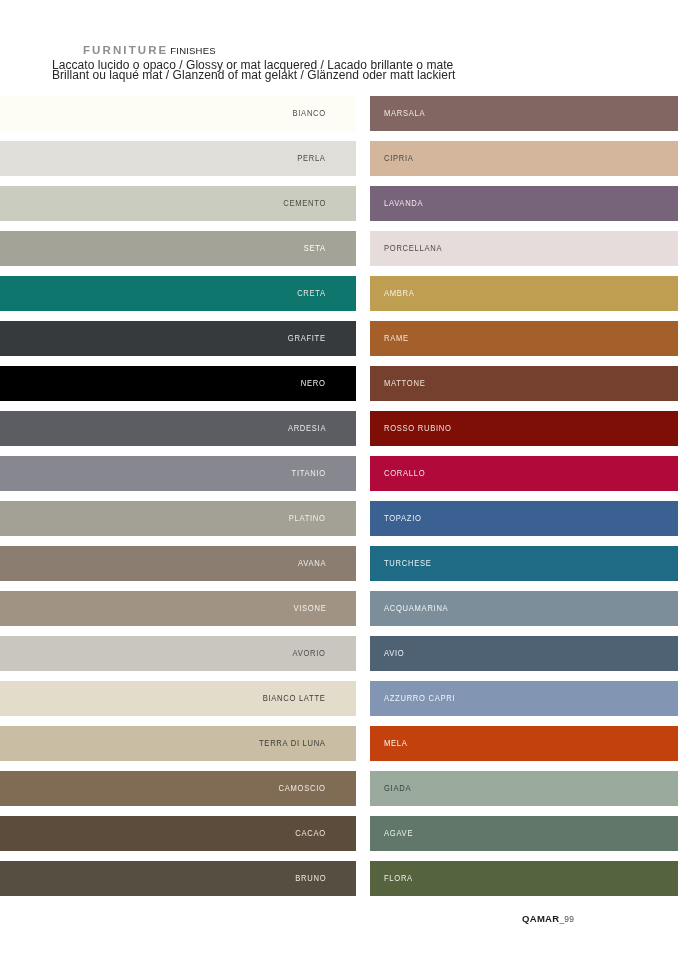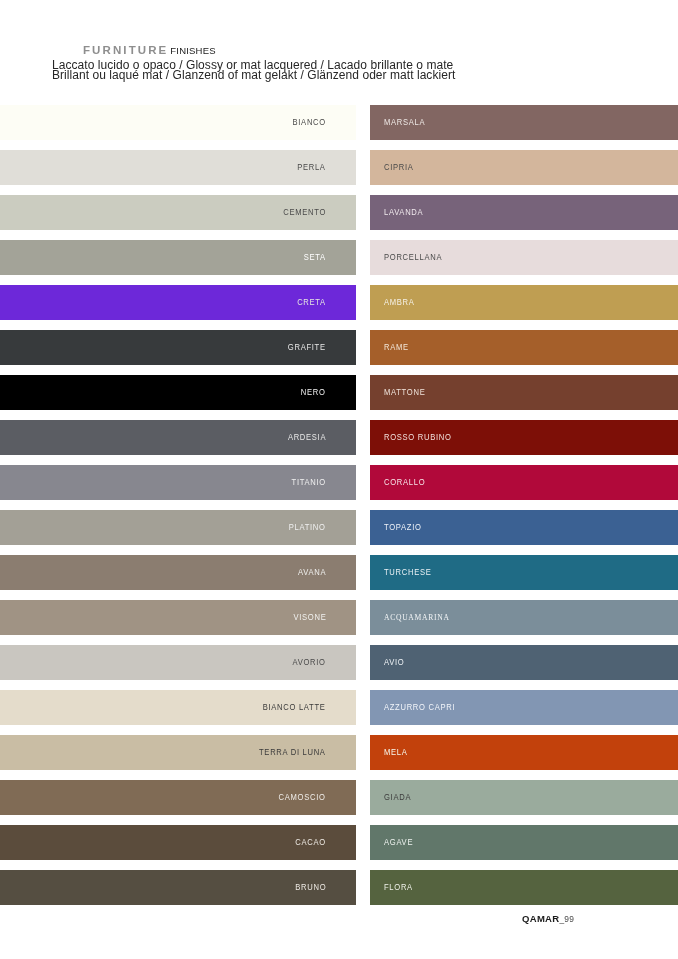--- a/index.html
+++ b/index.html
@@ -67,21 +67,21 @@
   }
 
   .swatch-row {
     position: relative;
     width: 678px;
     height: 45px;
   }
 
   .swatch {
     position: absolute;
-    top: 9px;
+    top: 0;
     height: 35px;
     display: flex;
     align-items: center;
   }
 
   .swatch-left {
     left: 0;
     width: 356px;
     justify-content: flex-end;
     padding-right: 30px;
@@ -168,21 +168,21 @@
       </div>
       <div class="swatch-row">
         <div class="swatch swatch-left" style="background: rgb(163, 163, 152);">
           <span class="swatch-label" style="color: rgb(255, 255, 255);">SETA</span>
         </div>
         <div class="swatch swatch-right" style="background: rgb(231, 220, 220);">
           <span class="swatch-label" style="color: rgb(74, 74, 74);">PORCELLANA</span>
         </div>
       </div>
       <div class="swatch-row">
-        <div class="swatch swatch-left" style="background: #6d28d9;">
+        <div class="swatch swatch-left" style="background: #0f766e;">
           <span class="swatch-label" style="color: rgb(230, 230, 226);">CRETA</span>
         </div>
         <div class="swatch swatch-right" style="background: rgb(191, 158, 82);">
           <span class="swatch-label" style="color: rgb(245, 241, 230);">AMBRA</span>
         </div>
       </div>
       <div class="swatch-row">
         <div class="swatch swatch-left" style="background: rgb(55, 58, 60);">
           <span class="swatch-label" style="color: rgb(232, 232, 232);">GRAFITE</span>
         </div>
@@ -227,21 +227,21 @@
           <span class="swatch-label" style="color: rgb(240, 240, 238);">AVANA</span>
         </div>
         <div class="swatch swatch-right" style="background: rgb(31, 107, 133);">
           <span class="swatch-label" style="color: rgb(234, 242, 245);">TURCHESE</span>
         </div>
       </div>
       <div class="swatch-row">
         <div class="swatch swatch-left" style="background: rgb(160, 147, 132);">
           <span class="swatch-label" style="color: rgb(242, 242, 240);">VISONE</span>
         </div>
-        <div class="swatch swatch-right" style="background: rgb(123, 142, 154); font-family: Liberation Serif, serif;">
+        <div class="swatch swatch-right" style="background: rgb(123, 142, 154);">
           <span class="swatch-label" style="color: rgb(242, 245, 247);">ACQUAMARINA</span>
         </div>
       </div>
       <div class="swatch-row">
         <div class="swatch swatch-left" style="background: rgb(201, 198, 192);">
           <span class="swatch-label" style="color: rgb(74, 74, 74);">AVORIO</span>
         </div>
         <div class="swatch swatch-right" style="background: rgb(79, 98, 115);">
           <span class="swatch-label" style="color: rgb(238, 242, 245);">AVIO</span>
         </div>

